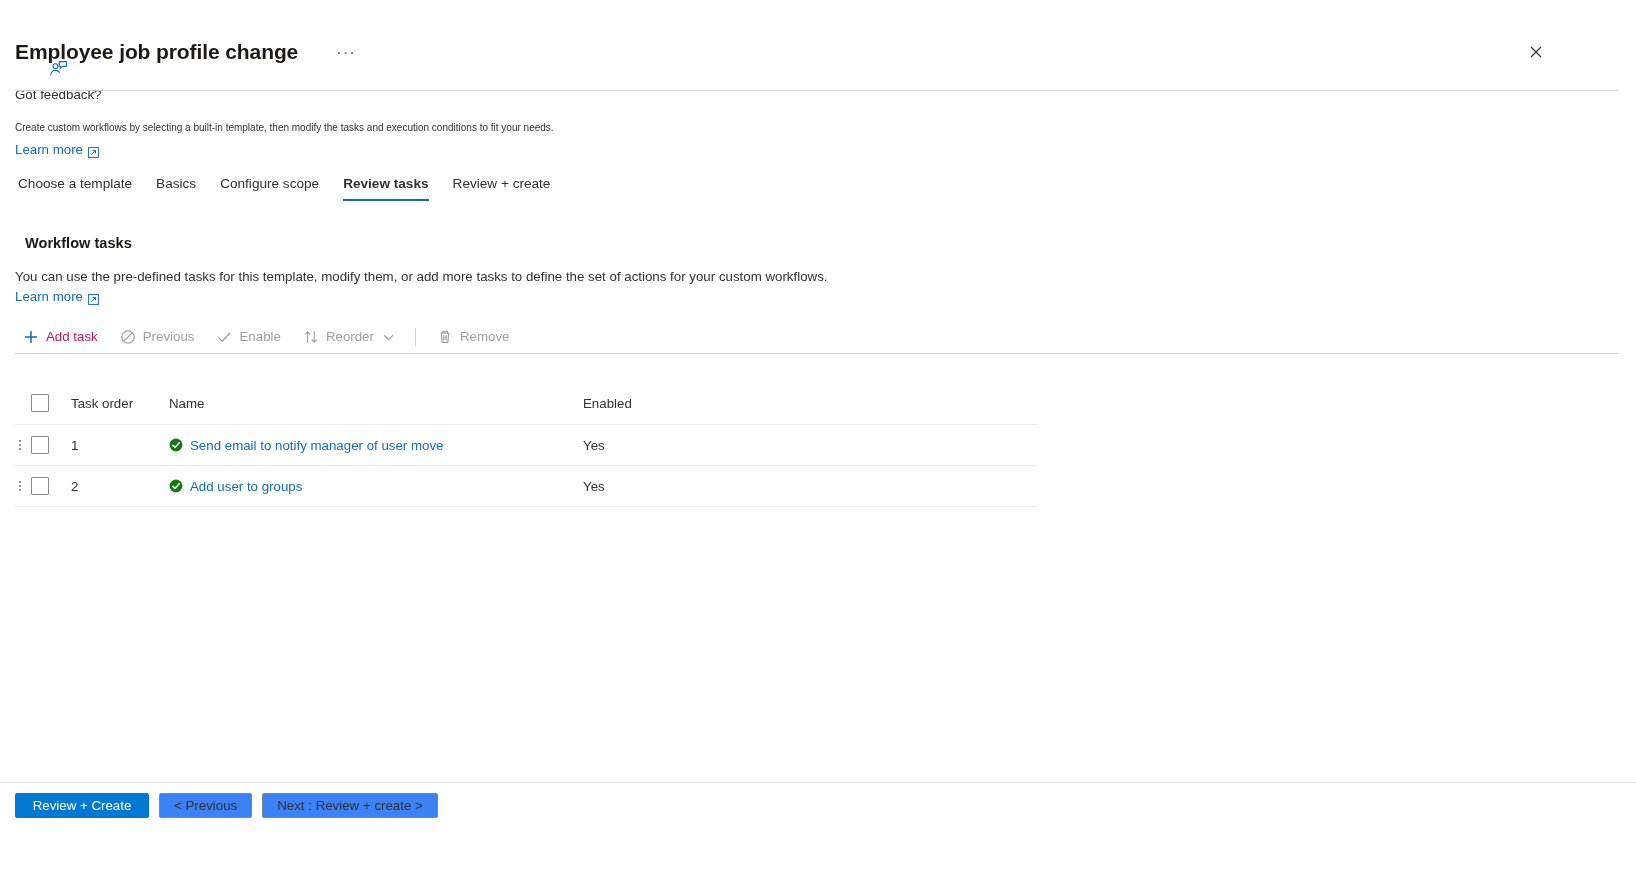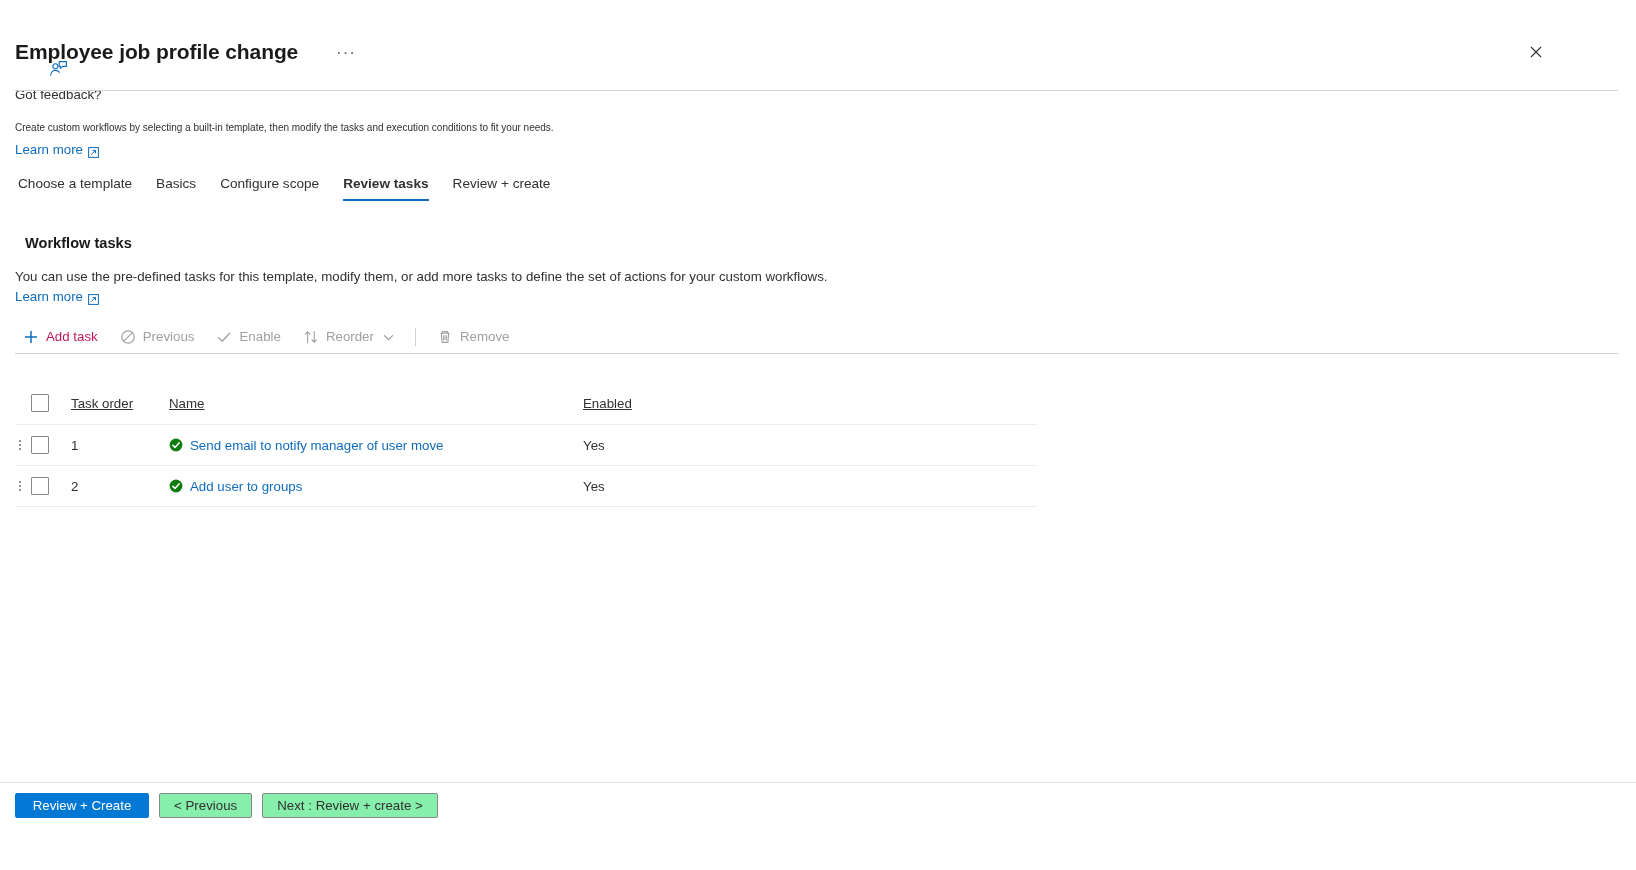--- a/index.html
+++ b/index.html
@@ -115,21 +115,21 @@
   .tbl-row {
     display: flex; align-items: center; height: 41px;
     border-bottom: 1px solid #edebe9;
   }
   .c-handle { width: 10px; flex: none; display:flex; align-items:center; justify-content:center; }
   .c-check  { width: 46px; flex: none; display:flex; align-items:center; padding-left: 6px; }
   .c-order  { width: 98px; flex: none; font-size: 13.3px; color: #323130; }
   .c-name   { width: 414px; flex: none; display:flex; align-items:center; gap: 7px; }
   .c-enabled{ flex: 1; font-size: 13.3px; color: #323130; }
 
-  .th { font-size: 13.3px; color: #323130; font-weight: normal; text-decoration: underline; }
+  .th { font-size: 13.3px; color: #323130; font-weight: normal; }
 
   .chk {
     width: 18px; height: 18px; border: 1px solid #8a8886; background: #fff;
     border-radius: 1px; cursor: pointer; display: block;
   }
   .drag-dots { width: 4px; height: 16px; cursor: grab; display:block; }
 
   .task-link {
     font-size: 13.3px; color: #0f6cbd; cursor: pointer; white-space: nowrap;
   }
@@ -144,21 +144,21 @@
     position: absolute; left: 15px; top: 793px;
     display: flex; align-items: center; gap: 10px;
   }
   .btn {
     height: 25px; padding: 0 14px;
     font-size: 13.3px; font-family: "Liberation Sans", sans-serif;
     display: flex; align-items: center; justify-content: center;
     cursor: pointer; border-radius: 2px; white-space: nowrap;
   }
   .btn-primary { background: #0078d4; color: #ffffff; border: 1px solid #0078d4; min-width: 134px; }
-  .btn-default { background: #86efac; color: #323130; border: 1px solid #8a8886; }
+  .btn-default { background: #3b82f6; color: #323130; border: 1px solid #8a8886; }
 </style>
 </head>
 <body>
 
 <div class="page">
 
   <div class="titlebar">
     <div class="page-title">Employee job profile change</div>
     <div class="title-ellipsis">···</div>
     <div class="close-btn">

